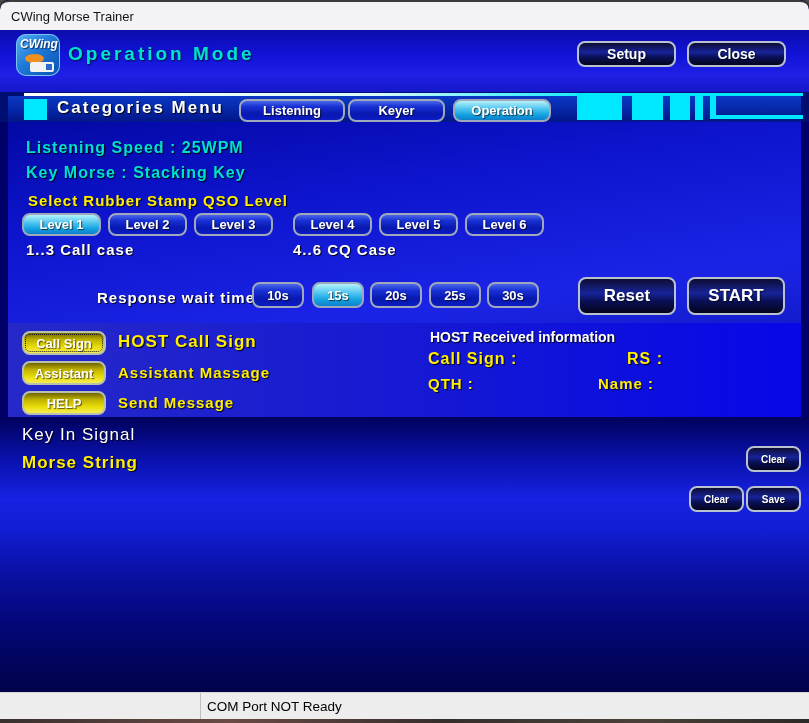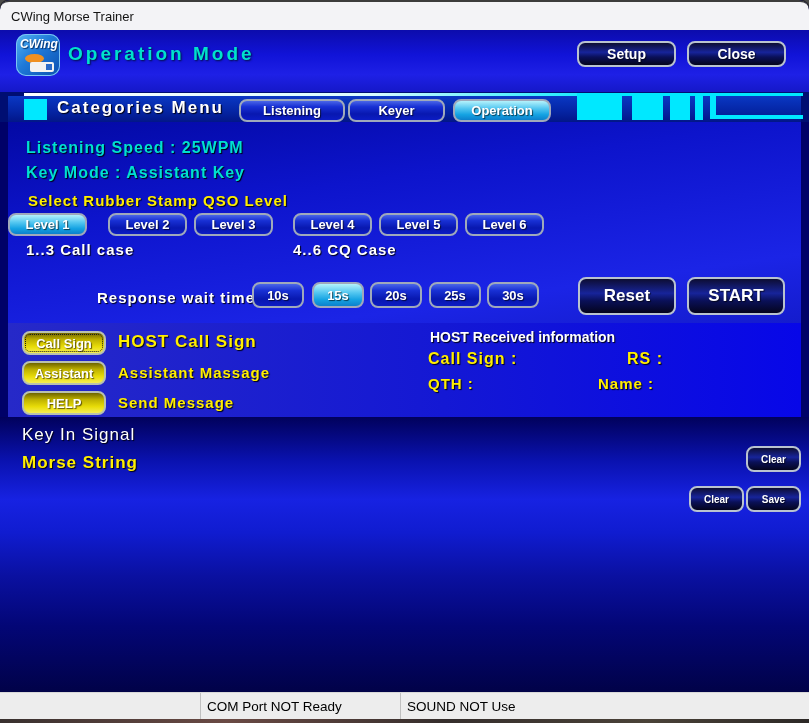--- a/index.html
+++ b/index.html
@@ -71,21 +71,21 @@
   .main { position:absolute; top:122px; left:0; right:0; height:201px; }
   .main-bg { position:absolute; left:8px; right:8px; top:0; bottom:0;
              background:linear-gradient(172deg,#0309a4 0%,#0d14cc 35%,#1b24e6 78%,#141ccd 100%); }
   .txt-cyan { position:absolute; font-size:16px; font-weight:bold; color:#00e0d0;
               letter-spacing:1px; text-shadow:1px 1px 1px #001; }
   .txt-speed { left:26px; top:17px; }
   .txt-keymode { left:26px; top:42px; }
   .txt-qso-title { position:absolute; left:28px; top:70px; font-size:15px; font-weight:bold;
                    color:#ffee00; letter-spacing:1px; text-shadow:1px 1px 1px #001; }
   .lvl { top:91px; width:79px; height:23px; font-size:13px; }
-  .lvl1 { left:8px; } .lvl2 { left:108px; } .lvl3 { left:194px; }
+  .lvl1 { left:22px; } .lvl2 { left:108px; } .lvl3 { left:194px; }
   .lvl4 { left:293px; } .lvl5 { left:379px; } .lvl6 { left:465px; }
   .txt-case { position:absolute; top:119px; font-size:15px; font-weight:bold; color:#fff;
               letter-spacing:1px; text-shadow:1px 1px 1px #001; }
   .txt-callcase { left:26px; } .txt-cqcase { left:293px; }
   .txt-wait { position:absolute; left:97px; top:167px; font-size:15px; font-weight:bold; color:#fff;
               letter-spacing:1px; text-shadow:1px 1px 1px #001; }
   .wait { top:160px; width:52px; height:26px; font-size:13px; }
   .w10 { left:252px; } .w15 { left:312px; } .w20 { left:370px; } .w25 { left:429px; } .w30 { left:487px; }
   .btn-reset { left:578px; top:155px; width:98px; height:38px; font-size:17px; }
   .btn-start { left:687px; top:155px; width:98px; height:38px; font-size:17px; }
@@ -171,21 +171,21 @@
     <div class="deco deco-2"></div>
     <div class="deco deco-3"></div>
     <div class="deco deco-4"></div>
     <div class="deco deco-5"></div>
     <div class="deco deco-6"></div>
   </div>
 
   <div class="main">
     <div class="main-bg"></div>
     <span class="txt-cyan txt-speed">Listening Speed : 25WPM</span>
-    <span class="txt-cyan txt-keymode">Key Mode : Assistant Key</span>
+    <span class="txt-cyan txt-keymode">Key Morse : Stacking Key</span>
     <span class="txt-qso-title">Select Rubber Stamp QSO Level</span>
 
     <div class="btn btn-cyan lvl lvl1">Level 1</div>
     <div class="btn btn-blue lvl lvl2">Level 2</div>
     <div class="btn btn-blue lvl lvl3">Level 3</div>
     <div class="btn btn-blue lvl lvl4">Level 4</div>
     <div class="btn btn-blue lvl lvl5">Level 5</div>
     <div class="btn btn-blue lvl lvl6">Level 6</div>
 
     <span class="txt-case txt-callcase">1..3 Call case</span>
@@ -222,17 +222,16 @@
     <span class="keyin-title">Key In Signal</span>
     <span class="keyin-sub">Morse String</span>
     <div class="btn btn-dark btn-sm btn-clear-top">Clear</div>
     <div class="btn btn-dark btn-sm btn-clear-2">Clear</div>
     <div class="btn btn-dark btn-sm btn-save">Save</div>
   </div>
 
   <div class="statusbar">
     <div class="status-cell cell-spacer"></div>
     <div class="status-cell cell-com">COM Port NOT Ready</div>
-    <div class="status-cell cell-sound">SOUND NOT Use</div>
   </div>
 
   <div class="bottomstrip"></div>
 </div>
 
 </body></html>

